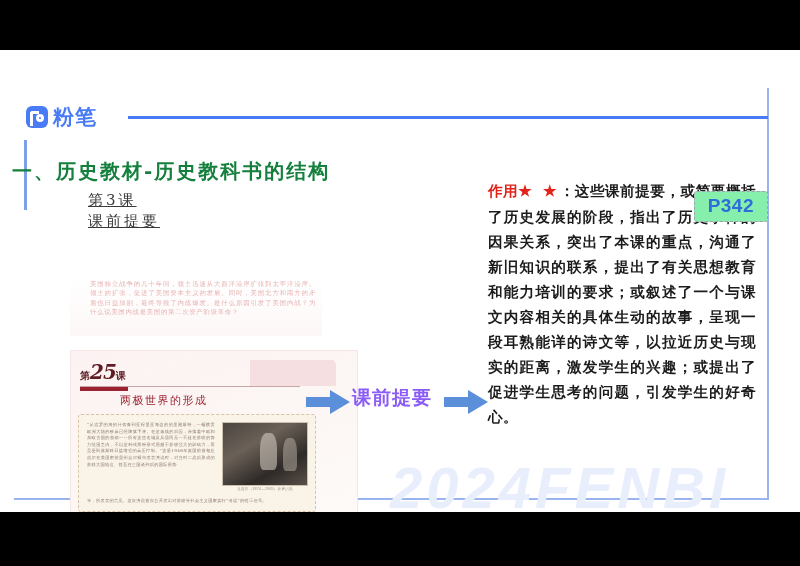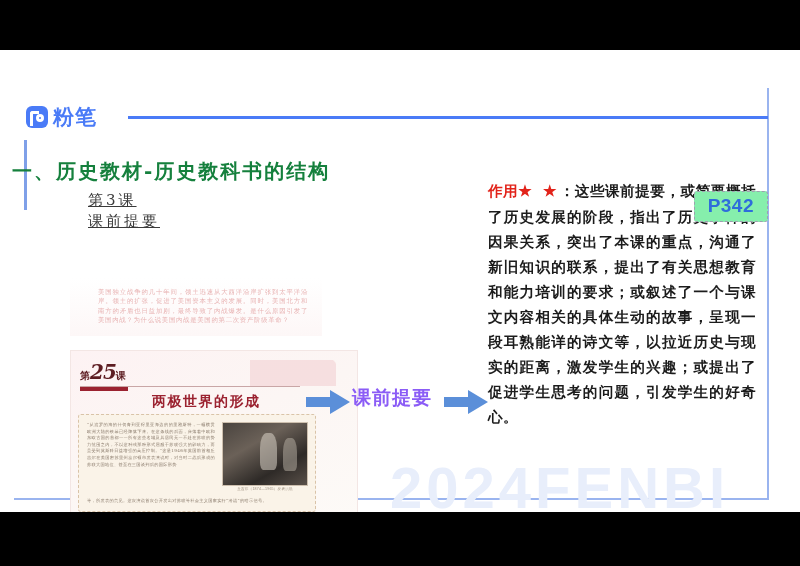--- a/index.html
+++ b/index.html
@@ -60,35 +60,35 @@
   #pagebadge{
     position:absolute;right:32px;top:93px;
     border:1.5px dashed #9f9fb0;border-radius:3px;
     padding:3px 13px 4px;z-index:7;background:#86efac;margin-top:48px;
   }
   #pagebadge span{font-size:19px;font-weight:bold;color:#2f6ddb;letter-spacing:.5px;}
   
   #watermark{
     position:absolute;left:390px;top:404px;z-index:1;
     font-size:58px;font-weight:bold;color:#e8eefb;letter-spacing:4px;
-    user-select:none;white-space:nowrap;
+    user-select:none;white-space:nowrap;font-style:italic;
   }
   
   #lesson{
     position:absolute;left:88px;top:140px;z-index:3;
     font-family:"DejaVu Serif","Liberation Serif",serif;
     font-size:15px;color:#3a3a3a;line-height:21px;letter-spacing:3px;text-decoration:underline;
   }
   #scan1{
     position:absolute;left:70px;top:228px;width:252px;height:58px;z-index:3;
     background:linear-gradient(180deg,#ffffff 0%,#fdf7f7 100%);
     overflow:hidden;
   }
   #scan1 p{
-    margin:8px;padding:2px 6px 0 20px;
+    margin:0;padding:2px 6px 0 20px;
     font-size:6.4px;line-height:9.4px;letter-spacing:.7px;
     color:#e8b3b3;text-align:justify;
     filter:blur(.35px);
     font-family:"DejaVu Serif","Liberation Serif",serif;
   }
   
   #book{
     position:absolute;left:70px;top:300px;width:288px;height:170px;z-index:3;
     background:linear-gradient(160deg,#fdf2f3 0%,#fcf6f4 45%,#fdfaf7 100%);
     box-shadow:0 0 0 1px #f3e6e4 inset;
@@ -107,22 +107,22 @@
   }
   #book .lnum .s{font-size:10px;}
   #book .lnum .b{font-size:20px;font-style:italic;letter-spacing:-1px;}
   #book .rule{
     position:absolute;left:10px;top:36px;width:220px;height:1px;background:#c9a6a6;
   }
   #book .dash{
     position:absolute;left:10px;top:37px;width:48px;height:4px;background:#9b2230;
   }
   #book .ltitle{
-    position:absolute;left:82px;top:43px;color:#9b2230;font-weight:bold;
-    font-size:14px;letter-spacing:1.5px;
+    position:absolute;left:50px;top:43px;color:#9b2230;font-weight:normal;
+    font-size:11px;letter-spacing:1.5px;
   }
   #book .excerpt{
     position:absolute;left:8px;top:64px;width:236px;height:96px;
     border:1px dashed #d9c3a8;border-radius:3px;
     background:#faf3e8;overflow:hidden;
   }
   #book .excerpt .col{
     position:absolute;left:8px;top:7px;width:128px;
     font-size:4.2px;line-height:6.6px;color:#8a7b6c;text-align:justify;
     letter-spacing:.3px;filter:blur(.3px);

